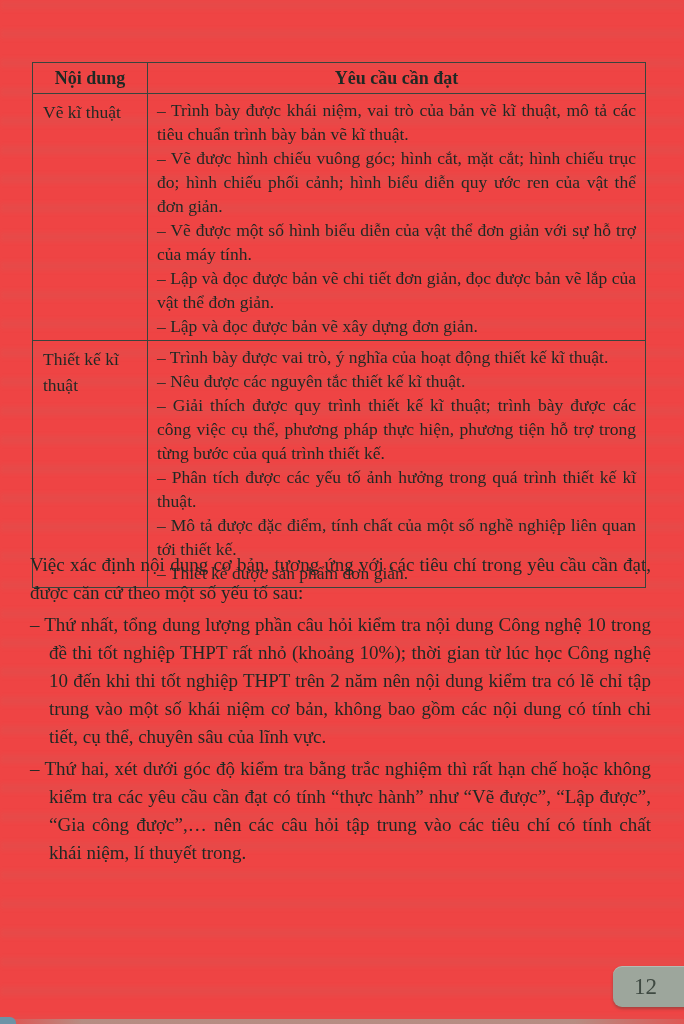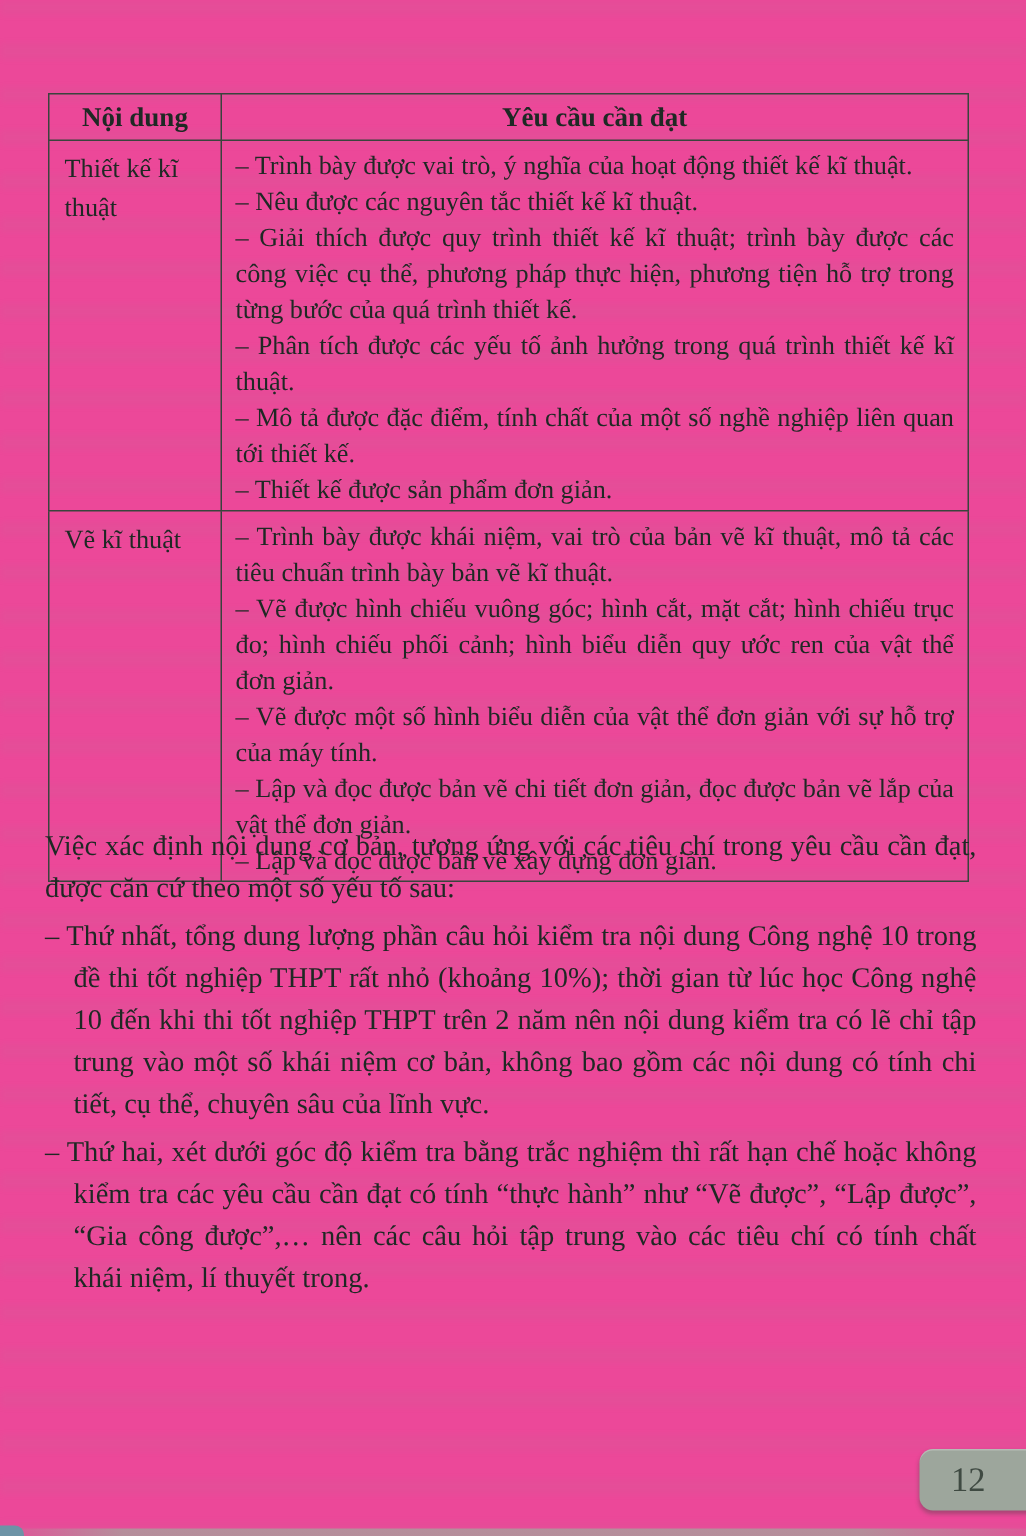--- a/index.html
+++ b/index.html
@@ -4,21 +4,21 @@
 <style>
   html, body {
     margin: 0;
     padding: 0;
     background: #e8ebe2;
   }
   .page {
     position: relative;
     width: 684px;
     height: 1024px;
-    background: #ec4899;
+    background: #ef4444;
     overflow: hidden;
     font-family: "Liberation Serif", "DejaVu Serif", serif;
     color: #1e2924;
   }
   
   .bleed {
     position: absolute;
     inset: 0;
     background:
       repeating-linear-gradient(180deg,
@@ -141,38 +141,38 @@
       <col class="c2">
     </colgroup>
     <thead>
       <tr>
         <th>Nội dung</th>
         <th>Yêu cầu cần đạt</th>
       </tr>
     </thead>
     <tbody>
       <tr>
+        <td class="topic-cell">Vẽ kĩ thuật</td>
+        <td class="req-cell">
+          <p>– Trình bày được khái niệm, vai trò của bản vẽ kĩ thuật, mô tả các tiêu chuẩn trình bày bản vẽ kĩ thuật.</p>
+          <p>– Vẽ được hình chiếu vuông góc; hình cắt, mặt cắt; hình chiếu trục đo; hình chiếu phối cảnh; hình biểu diễn quy ước ren của vật thể đơn giản.</p>
+          <p>– Vẽ được một số hình biểu diễn của vật thể đơn giản với sự hỗ trợ của máy tính.</p>
+          <p>– Lập và đọc được bản vẽ chi tiết đơn giản, đọc được bản vẽ lắp của vật thể đơn giản.</p>
+          <p>– Lập và đọc được bản vẽ xây dựng đơn giản.</p>
+        </td>
+      </tr>
+      <tr>
         <td class="topic-cell">Thiết kế kĩ thuật</td>
         <td class="req-cell">
           <p>– Trình bày được vai trò, ý nghĩa của hoạt động thiết kế kĩ thuật.</p>
           <p>– Nêu được các nguyên tắc thiết kế kĩ thuật.</p>
           <p>– Giải thích được quy trình thiết kế kĩ thuật; trình bày được các công việc cụ thể, phương pháp thực hiện, phương tiện hỗ trợ trong từng bước của quá trình thiết kế.</p>
           <p>– Phân tích được các yếu tố ảnh hưởng trong quá trình thiết kế kĩ thuật.</p>
           <p>– Mô tả được đặc điểm, tính chất của một số nghề nghiệp liên quan tới thiết kế.</p>
           <p>– Thiết kế được sản phẩm đơn giản.</p>
-        </td>
-      </tr>
-      <tr>
-        <td class="topic-cell">Vẽ kĩ thuật</td>
-        <td class="req-cell">
-          <p>– Trình bày được khái niệm, vai trò của bản vẽ kĩ thuật, mô tả các tiêu chuẩn trình bày bản vẽ kĩ thuật.</p>
-          <p>– Vẽ được hình chiếu vuông góc; hình cắt, mặt cắt; hình chiếu trục đo; hình chiếu phối cảnh; hình biểu diễn quy ước ren của vật thể đơn giản.</p>
-          <p>– Vẽ được một số hình biểu diễn của vật thể đơn giản với sự hỗ trợ của máy tính.</p>
-          <p>– Lập và đọc được bản vẽ chi tiết đơn giản, đọc được bản vẽ lắp của vật thể đơn giản.</p>
-          <p>– Lập và đọc được bản vẽ xây dựng đơn giản.</p>
         </td>
       </tr>
     </tbody>
   </table>
 
   <div class="section">
     <p class="para">Việc xác định nội dung cơ bản, tương ứng với các tiêu chí trong yêu cầu cần đạt, được căn cứ theo một số yếu tố sau:</p>
     <p class="para bullet">– Thứ nhất, tổng dung lượng phần câu hỏi kiểm tra nội dung Công nghệ 10 trong đề thi tốt nghiệp THPT rất nhỏ (khoảng 10%); thời gian từ lúc học Công nghệ 10 đến khi thi tốt nghiệp THPT trên 2 năm nên nội dung kiểm tra có lẽ chỉ tập trung vào một số khái niệm cơ bản, không bao gồm các nội dung có tính chi tiết, cụ thể, chuyên sâu của lĩnh vực.</p>
     <p class="para bullet">– Thứ hai, xét dưới góc độ kiểm tra bằng trắc nghiệm thì rất hạn chế hoặc không kiểm tra các yêu cầu cần đạt có tính “thực hành” như “Vẽ được”, “Lập được”, “Gia công được”,… nên các câu hỏi tập trung vào các tiêu chí có tính chất khái niệm, lí thuyết trong.</p>
   </div>

